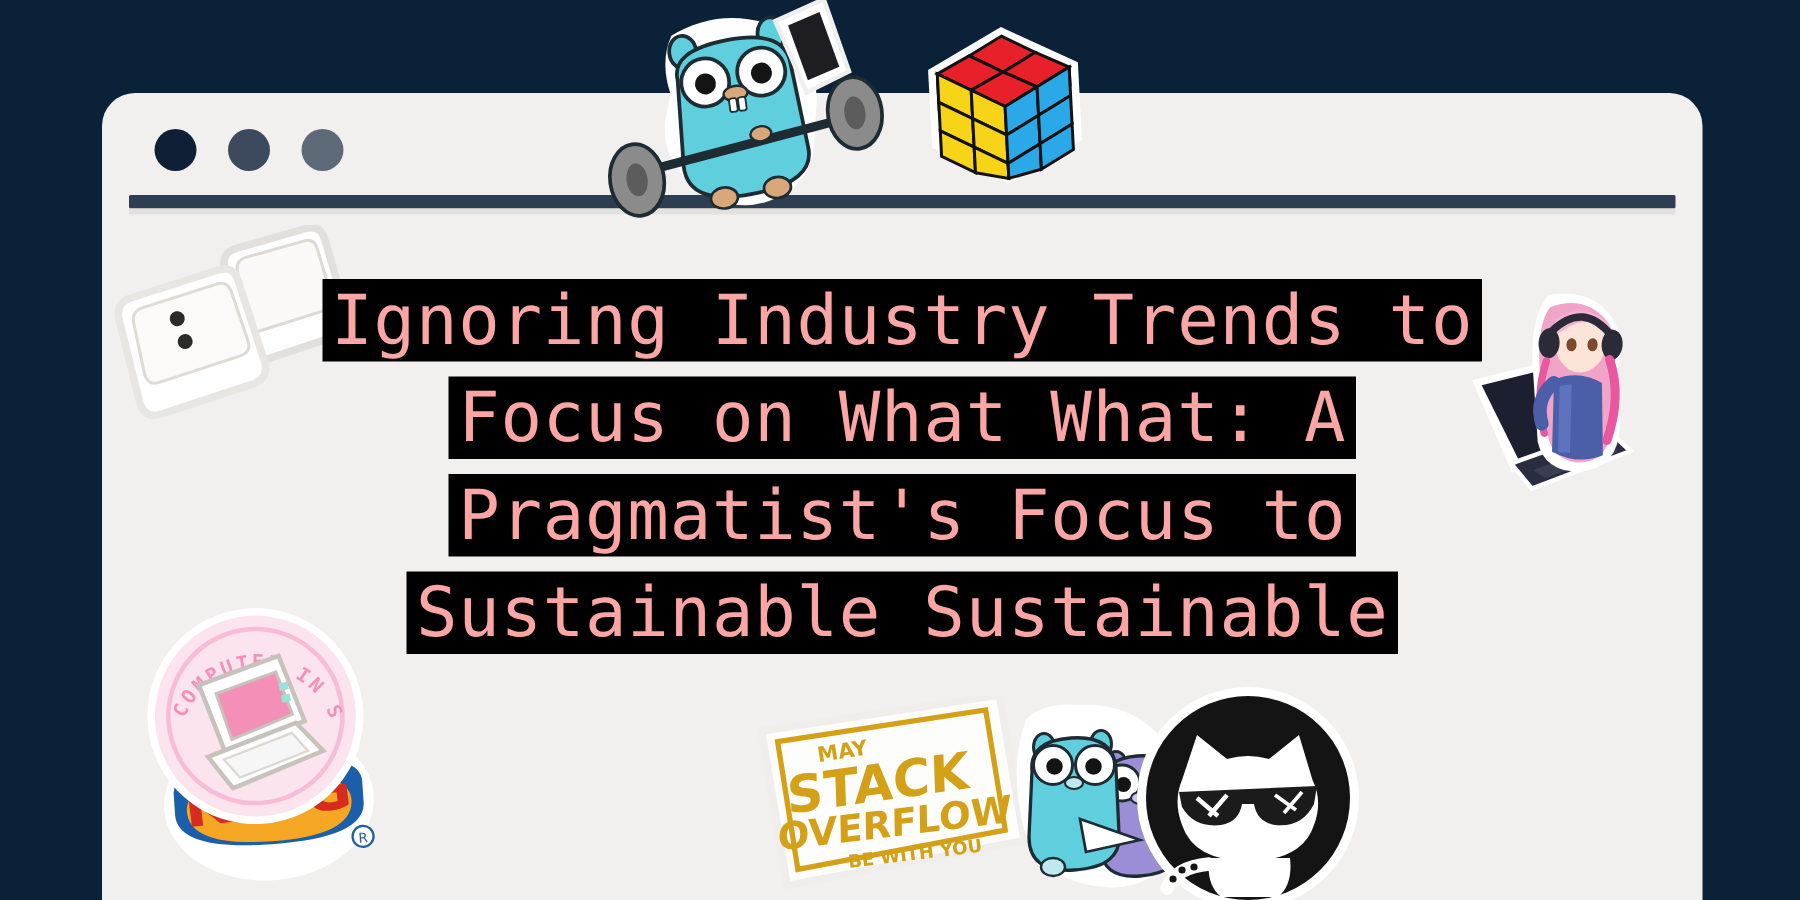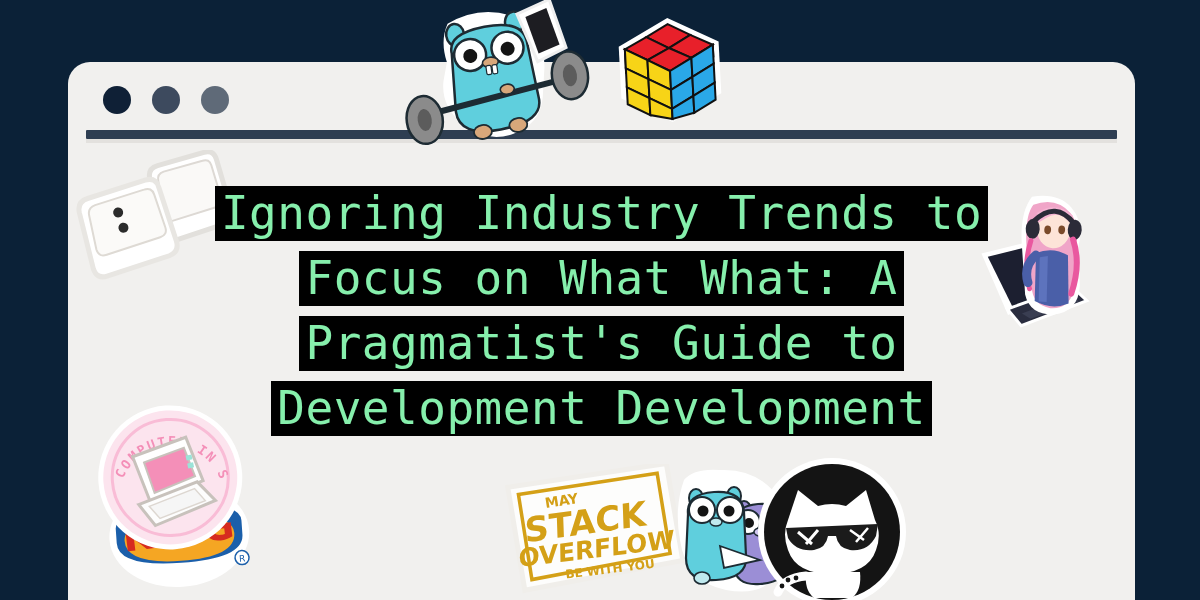--- a/index.html
+++ b/index.html
@@ -39,21 +39,21 @@
 
   
   #title-block {
     position:absolute; left:0; top:124px; width:1067px;
     text-align:center; z-index:40;
   }
   .title-line { display:block; line-height:55px; }
   .title-line > span {
     display:inline-block;
     background:#000;
-    color:#86efac;
+    color:#fca5a5;
     font-family:"DejaVu Sans Mono", monospace;
     font-size:46px;
     font-weight:400;
     letter-spacing:0.5px;
     padding:0 6px;
     white-space:pre;
   }
 </style>
 </head>
 <body>
@@ -65,22 +65,22 @@
     <div class="dot" id="dot-2"></div>
     <div class="dot" id="dot-3"></div>
   </div>
 
   <div id="addressbar-line"></div>
   <div id="addressbar-shadow"></div>
 
   <div id="title-block">
     <span class="title-line"><span>Ignoring Industry Trends to</span></span>
     <span class="title-line"><span>Focus on What What: A</span></span>
-    <span class="title-line"><span>Pragmatist's Guide to</span></span>
-    <span class="title-line"><span>Development Development</span></span>
+    <span class="title-line"><span>Pragmatist's Focus to</span></span>
+    <span class="title-line"><span>Sustainable Sustainable</span></span>
   </div>
 </div>
 
 <div class="sticker" style="left:140px; top:150px; z-index:20;">
   <svg width="95" height="100" viewBox="0 0 95 100">
     <g transform="rotate(-10 47 50)">
       <path d="M14 22 Q14 12 24 11 L72 6 Q82 5 83 15 L89 68 Q90 78 80 80 L26 88 Q16 89 14 79 Z" fill="#fff" stroke="#e2e0dc" stroke-width="5"></path>
       <path d="M22 26 Q22 19 29 18 L69 14 Q76 13 77 20 L81 54 Q82 61 75 62 L29 68 Q22 69 21 62 Z" fill="#faf9f7" stroke="#ddd9d4" stroke-width="2"></path>
     </g>
   </svg>

